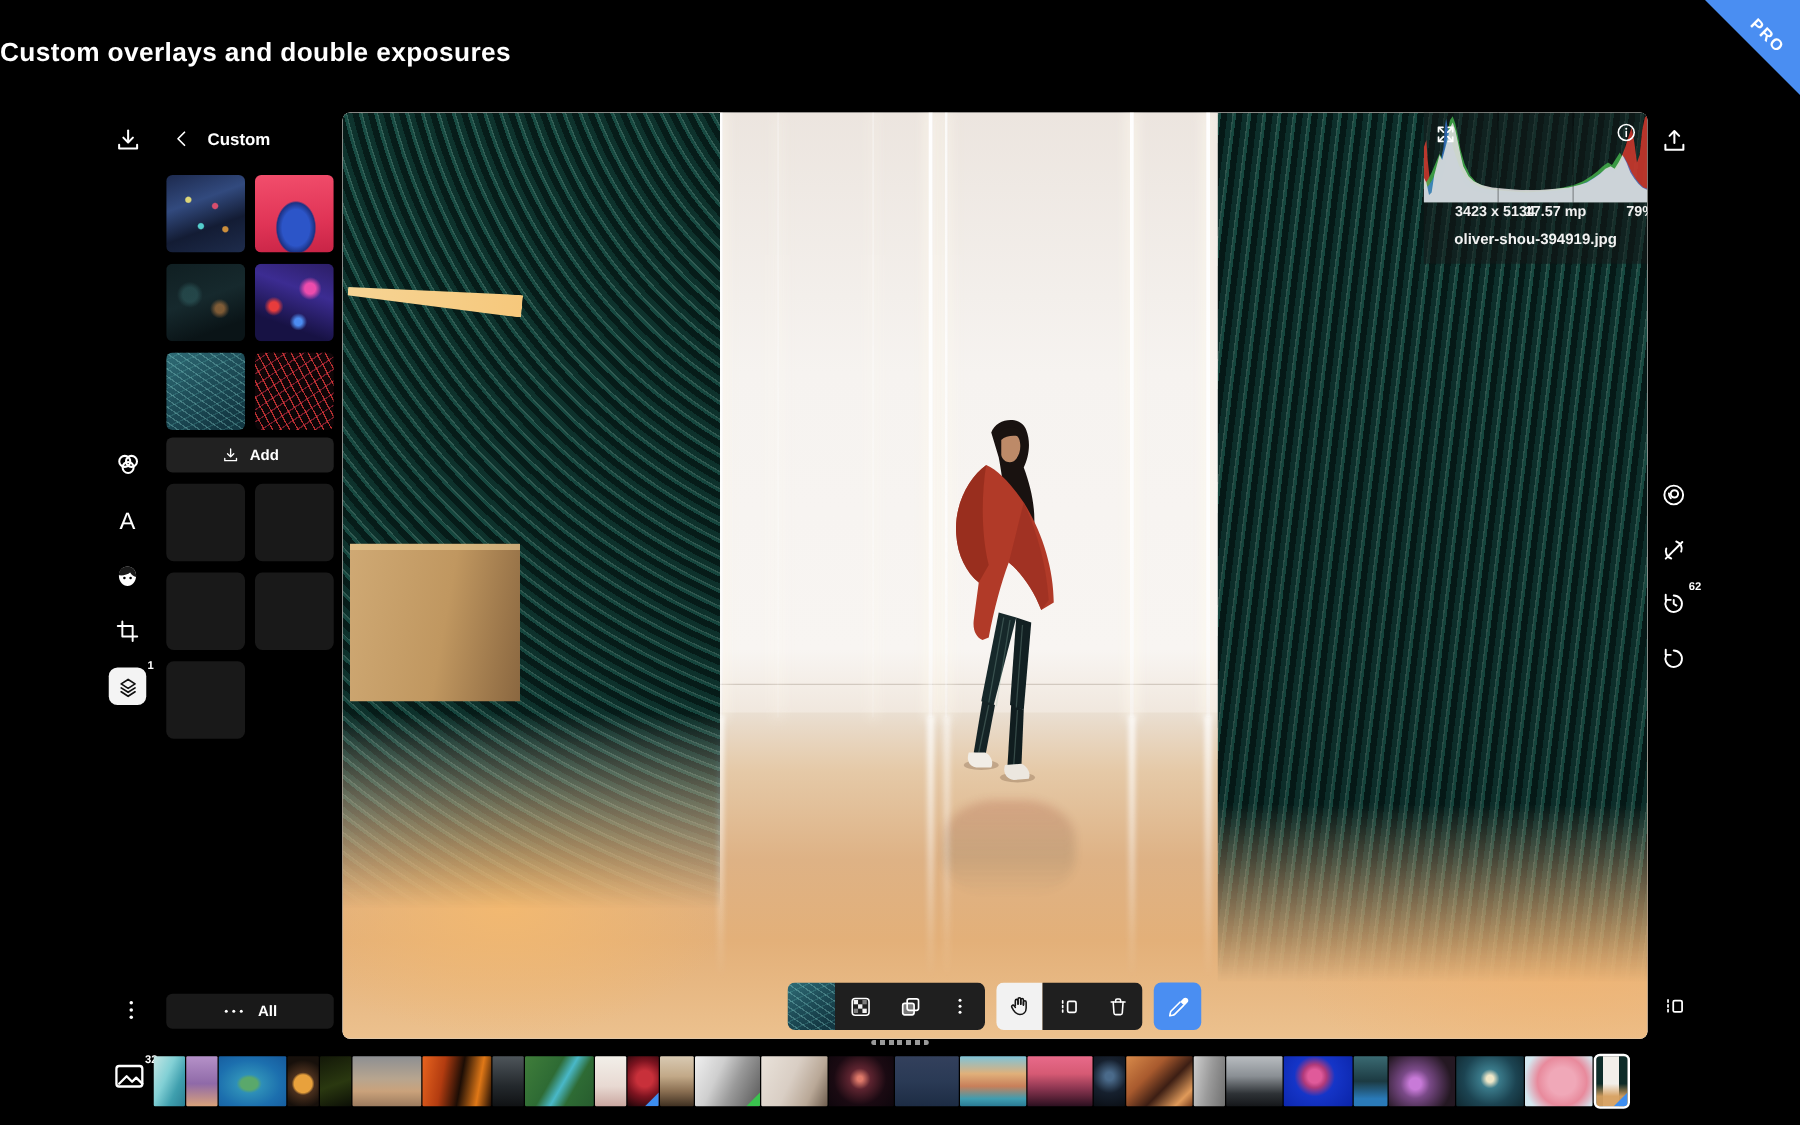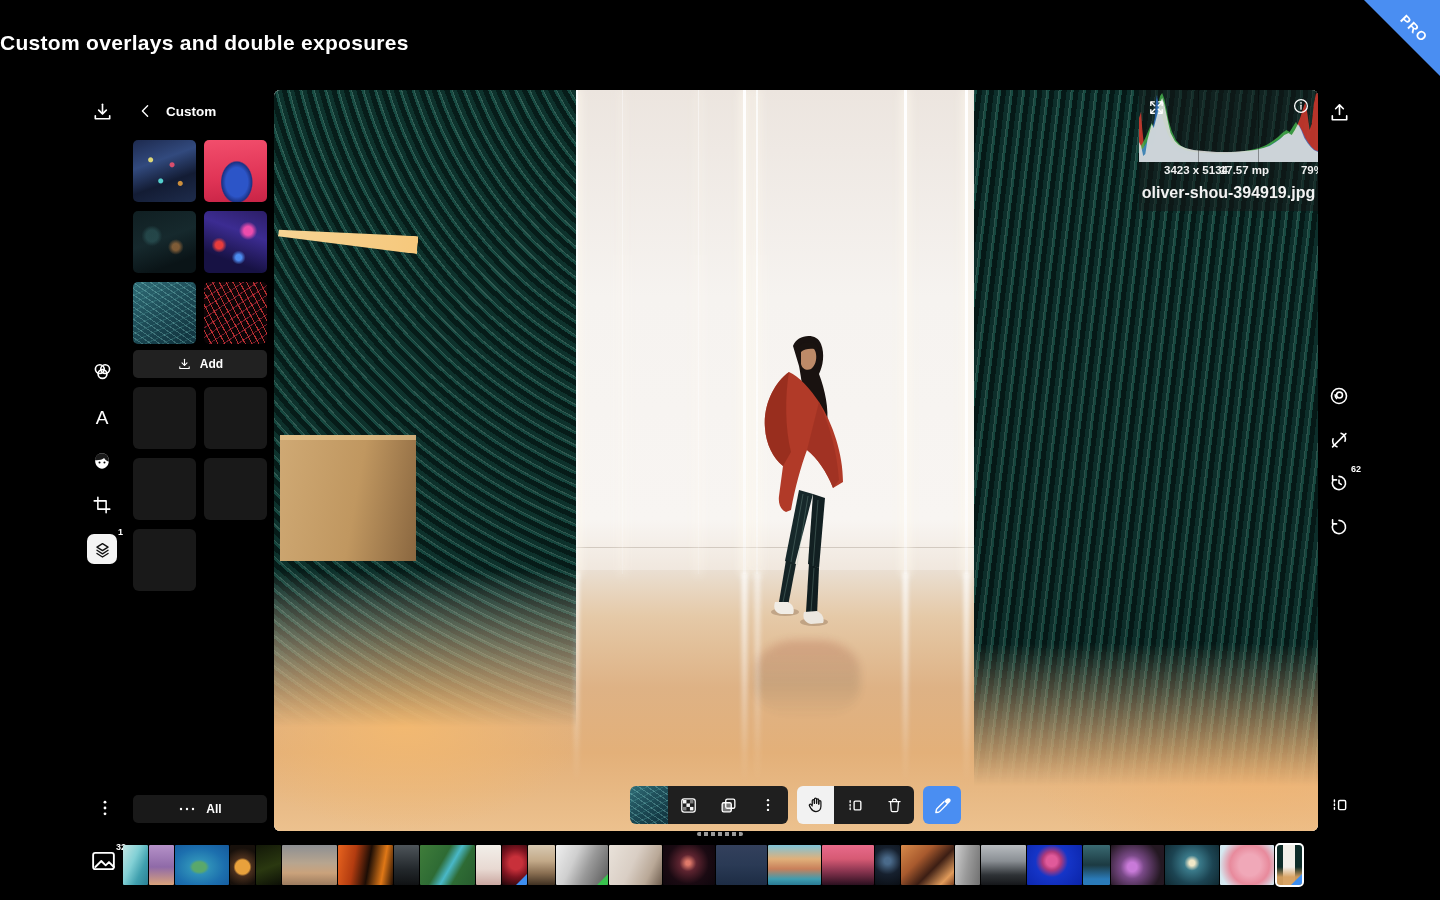--- a/index.html
+++ b/index.html
@@ -74,21 +74,21 @@
     background:linear-gradient(180deg,rgba(160,62,42,.28),rgba(30,40,40,.14) 55%,rgba(0,0,0,0));border-radius:40%;}
 
   
   .hist{position:absolute;right:0;top:0;width:179px;height:121px;background:rgba(20,23,23,.55);}
   .hist-svg{position:absolute;left:0;top:0;}
   .hist-div{position:absolute;top:0;width:1px;height:72px;background:rgba(0,0,0,.35);}
   .hist-meta{position:absolute;top:74px;left:16px;width:100%;height:16px;font-size:11.5px;color:#f2f2f2;font-weight:700;}
   .hist-meta .m1{position:absolute;left:9px}
   .hist-meta .m2{position:absolute;left:50%;transform:translateX(-50%)}
   .hist-meta .m3{position:absolute;right:10px}
-  .hist-file{position:absolute;top:94px;width:100%;text-align:center;font-size:16px;color:#f2f2f2;font-weight:600;}
+  .hist-file{position:absolute;top:94px;width:100%;text-align:center;font-size:12px;color:#f2f2f2;font-weight:600;}
   .hist-ico{position:absolute;width:18px;height:18px;display:flex;align-items:center;justify-content:center}
 
   
   .toolbar{position:absolute;left:356px;bottom:7px;display:flex;gap:9px;align-items:center;}
   .tb-group{display:flex;border-radius:6px;overflow:hidden;height:38px;}
   .tb-thumb{width:38px;height:38px;}
   .tb-seg{background:#1f1f1f;display:flex;align-items:center;height:38px;}
   .tb-btn{width:40px;height:38px;display:flex;align-items:center;justify-content:center;}
   .tb-white{width:37px;height:38px;background:#f2f2f2;display:flex;align-items:center;justify-content:center;}
   .tb-white .ic{stroke:#141414}

